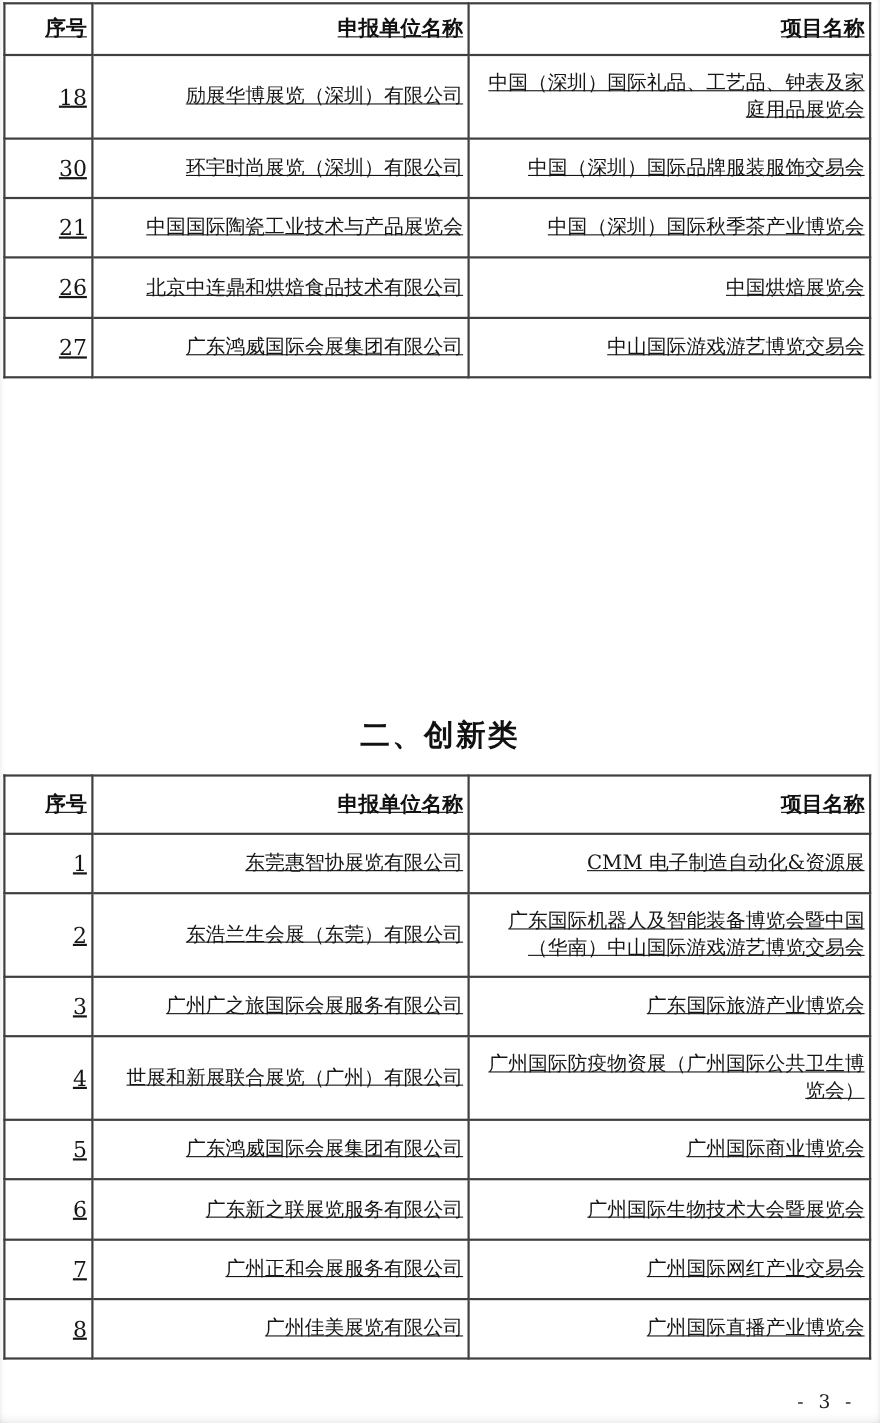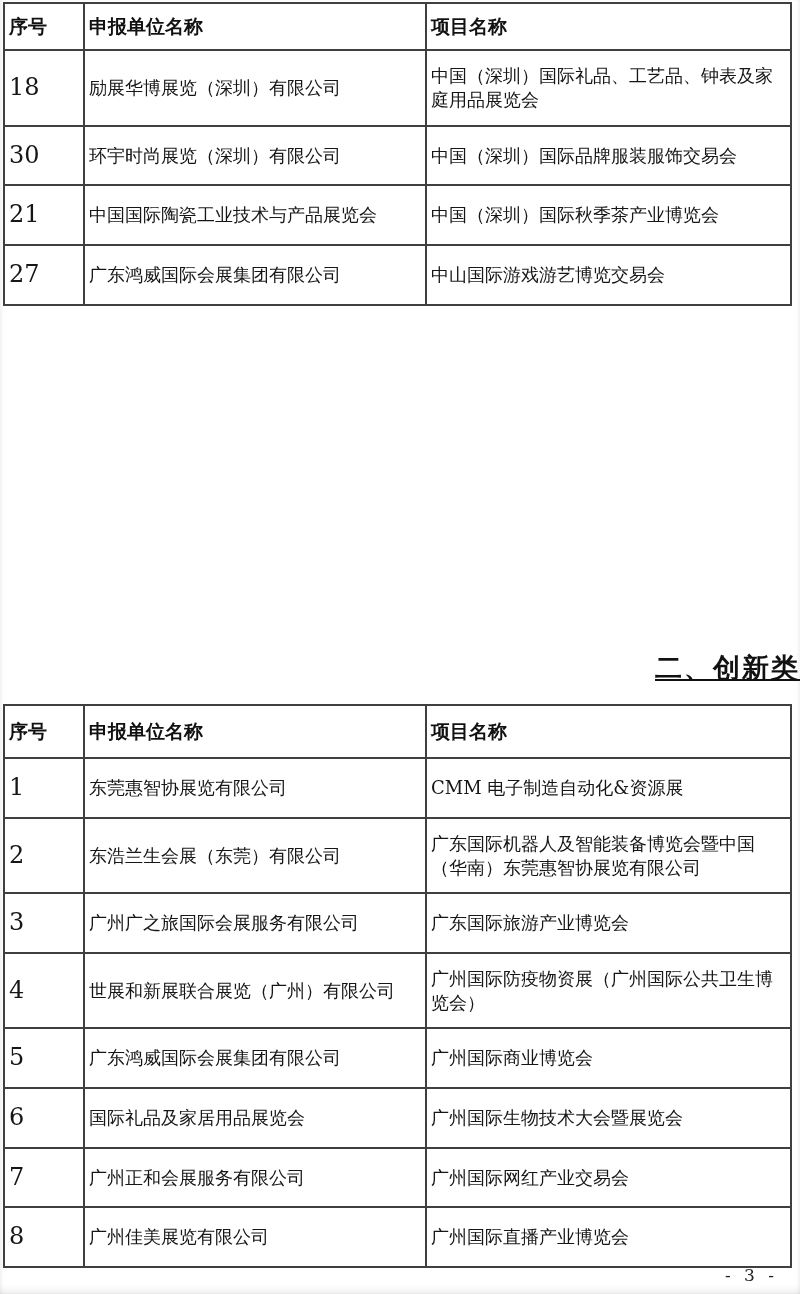--- a/index.html
+++ b/index.html
@@ -28,51 +28,51 @@
     table-layout: fixed;
     background: #fff;
   }
   table.t1 { top: 2px; }
   table.t2 { top: 704px; }
   col.c-no   { width: 80px; }
   col.c-unit { width: 342px; }
   col.c-proj { width: 365px; }
   .t th, .t td {
     border: 2px solid #3f3f3f;
-    text-align: left;
+    text-align: right;
     vertical-align: middle;
     padding: 13px 4px;
     font-size: 18px;
     line-height: 1.32;
     overflow: hidden;
+    text-decoration: underline;
   }
   .t th {
     font-size: 19px;
     font-weight: 700;
     color: #111;
   }
   .t1 th { padding: 10px 4px; }
   .t2 th { padding: 13px 4px; }
   .t td.no {
     font-family: "DejaVu Serif", "Liberation Serif", serif;
-    font-size: 24px;
+    font-size: 20px;
   }
   .heading {
     position: absolute;
     top: 650px;
     left: 0;
     width: 100%;
     margin: 0;
-    text-align: right;
+    text-align: center;
     font-family: "Liberation Sans", "DejaVu Sans", sans-serif;
     font-size: 27px;
     font-weight: 700;
     letter-spacing: 2px;
     color: #111;
-    text-decoration: underline;
   }
   .pageno {
     position: absolute;
     right: 22px;
     bottom: 9px;
     font-size: 17px;
     letter-spacing: 4px;
     color: #222;
     white-space: pre;
   }
@@ -105,20 +105,25 @@
         <td class="no">30</td>
         <td>环宇时尚展览（深圳）有限公司</td>
         <td>中国（深圳）国际品牌服装服饰交易会</td>
       </tr>
       <tr>
         <td class="no">21</td>
         <td>中国国际陶瓷工业技术与产品展览会</td>
         <td>中国（深圳）国际秋季茶产业博览会</td>
       </tr>
       <tr>
+        <td class="no">26</td>
+        <td>北京中连鼎和烘焙食品技术有限公司</td>
+        <td>中国烘焙展览会</td>
+      </tr>
+      <tr>
         <td class="no">27</td>
         <td>广东鸿威国际会展集团有限公司</td>
         <td>中山国际游戏游艺博览交易会</td>
       </tr>
     </tbody>
   </table>
 
   <h2 class="heading">二、创新类</h2>
 
   <table class="t t2">
@@ -136,40 +141,40 @@
     </thead>
     <tbody>
       <tr>
         <td class="no">1</td>
         <td>东莞惠智协展览有限公司</td>
         <td>CMM 电子制造自动化&amp;资源展</td>
       </tr>
       <tr>
         <td class="no">2</td>
         <td>东浩兰生会展（东莞）有限公司</td>
-        <td>广东国际机器人及智能装备博览会暨中国（华南）东莞惠智协展览有限公司</td>
+        <td>广东国际机器人及智能装备博览会暨中国（华南）中山国际游戏游艺博览交易会</td>
       </tr>
       <tr>
         <td class="no">3</td>
         <td>广州广之旅国际会展服务有限公司</td>
         <td>广东国际旅游产业博览会</td>
       </tr>
       <tr>
         <td class="no">4</td>
         <td>世展和新展联合展览（广州）有限公司</td>
         <td>广州国际防疫物资展（广州国际公共卫生博览会）</td>
       </tr>
       <tr>
         <td class="no">5</td>
         <td>广东鸿威国际会展集团有限公司</td>
         <td>广州国际商业博览会</td>
       </tr>
       <tr>
         <td class="no">6</td>
-        <td>国际礼品及家居用品展览会</td>
+        <td>广东新之联展览服务有限公司</td>
         <td>广州国际生物技术大会暨展览会</td>
       </tr>
       <tr>
         <td class="no">7</td>
         <td>广州正和会展服务有限公司</td>
         <td>广州国际网红产业交易会</td>
       </tr>
       <tr>
         <td class="no">8</td>
         <td>广州佳美展览有限公司</td>

